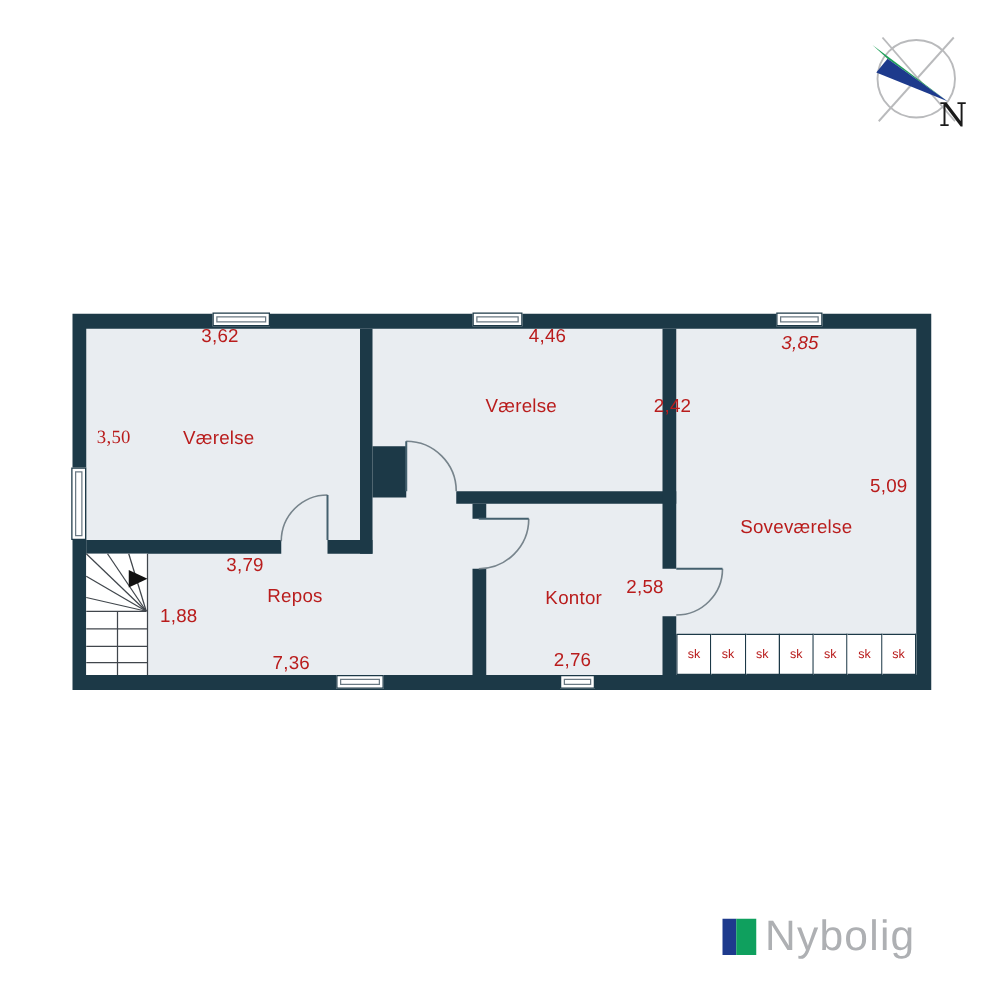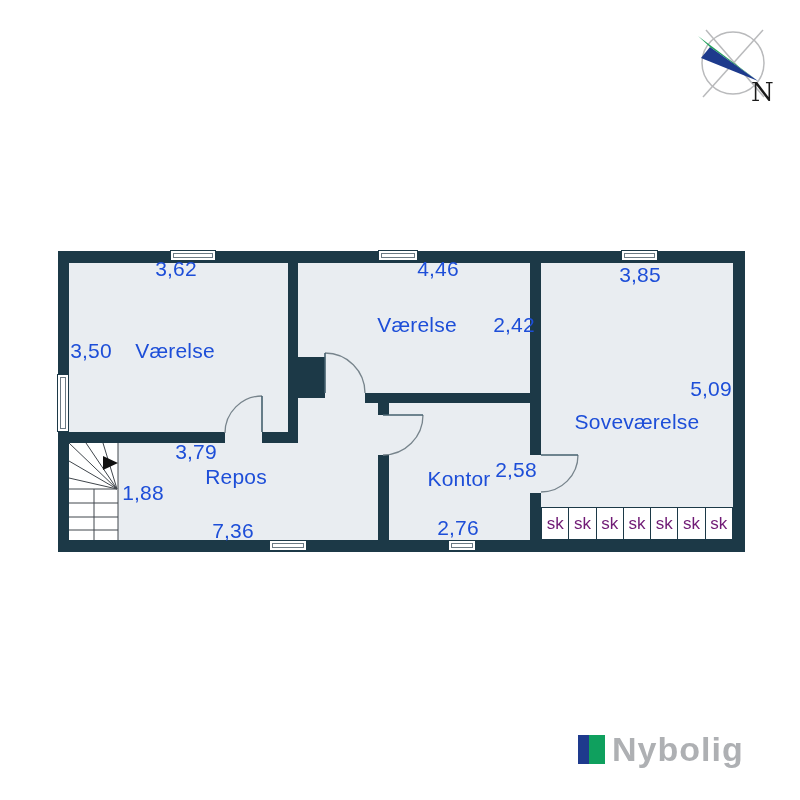--- a/index.html
+++ b/index.html
@@ -1,33 +1,33 @@
 <!DOCTYPE html>
 <html><head>
 <meta charset="utf-8">
 <style>
   html,body{margin:0;padding:0;background:#fff;}
   .canvas{position:relative;width:800px;height:800px;background:#ffffff;overflow:hidden;
           font-family:"Liberation Sans",sans-serif;}
   .wall{position:absolute;background:#1c3947;}
   .fill{position:absolute;background:#e9edf1;}
   .white{position:absolute;background:#ffffff;}
-  .lbl{position:absolute;transform:translate(-50%,-50%);font-size:21px;color:#1d4ed8;
+  .lbl{position:absolute;transform:translate(-50%,-50%);font-size:15px;color:#b91c1c;
        white-space:nowrap;letter-spacing:.2px;}
   .win{position:absolute;background:#fff;border:1.5px solid #1c3947;box-sizing:border-box;}
   .win .inner{position:absolute;inset:2px;border:1px solid #6b7a84;background:#fff;}
   .skrow{position:absolute;left:541px;top:507px;width:192px;height:33px;display:flex;}
   .sk{flex:1;background:#fff;border:1.4px solid #1c3947;border-left:none;display:flex;
-      align-items:center;justify-content:center;font-size:17px;color:#701a75;box-sizing:border-box;}
+      align-items:center;justify-content:center;font-size:10px;color:#b91c1c;box-sizing:border-box;}
   .sk:first-child{border-left:1.4px solid #1c3947;}
   .overlay{position:absolute;left:0;top:0;pointer-events:none;}
   .disclaimer{position:absolute;left:60px;top:743px;font-size:17px;color:#1b1b1b;}
   .logo-blue{position:absolute;left:578px;top:735px;width:11px;height:29px;background:#1e3a8d;}
   .logo-green{position:absolute;left:589px;top:735px;width:16px;height:29px;background:#0fa05e;}
-  .logo-word{position:absolute;left:612px;top:730px;font-size:34px;font-weight:bold;
+  .logo-word{position:absolute;left:612px;top:730px;font-size:34px;font-weight:normal;
              color:#aeb0b3;letter-spacing:1px;}
 </style>
 </head>
 <body>
 
 <div class="canvas">
 
   <div class="wall" style="left:58px;top:251px;width:687px;height:301px;"></div>
   <div class="fill" style="left:69px;top:263px;width:664px;height:277px;"></div>
 
@@ -107,28 +107,28 @@
       <line x1="706" y1="30" x2="764" y2="97" stroke="#b9babc" stroke-width="1.5"></line>
       <line x1="703" y1="97" x2="763" y2="30" stroke="#b9babc" stroke-width="1.5"></line>
       <circle cx="733" cy="63" r="31" stroke="#b9babc" stroke-width="1.5" fill="none"></circle>
       <polygon points="758,81 698,36 710,47" fill="#1fa05a"></polygon>
       <polygon points="758,81 710,47 701,58" fill="#1d3a8c"></polygon>
       <text x="751" y="101" font-family="DejaVu Serif, serif" font-size="26" fill="#1a1a1a">N</text>
     </g>
   </svg>
 
   <div class="lbl" style="left:176px;top:269px;">3,62</div>
-  <div class="lbl" style="left:91px;top:351px;">3,50</div>
+  <div class="lbl" style="left:91px;top:351px;font-family:Liberation Serif, serif;">3,50</div>
   <div class="lbl" style="left:175px;top:351px;">Værelse</div>
 
   <div class="lbl" style="left:418px;top:269px;margin-left:20px;">4,46</div>
   <div class="lbl" style="left:417px;top:325px;">Værelse</div>
-  <div class="lbl" style="left:514px;top:325px;text-align:right;">2,42</div>
+  <div class="lbl" style="left:538px;top:325px;text-align:right;">2,42</div>
 
-  <div class="lbl" style="left:640px;top:275px;">3,85</div>
+  <div class="lbl" style="left:640px;top:275px;font-style:italic;">3,85</div>
   <div class="lbl" style="left:637px;top:389px;margin-top:33px;">Soveværelse</div>
   <div class="lbl" style="left:711px;top:389px;">5,09</div>
 
   <div class="lbl" style="left:196px;top:452px;">3,79</div>
   <div class="lbl" style="left:236px;top:477px;">Repos</div>
   <div class="lbl" style="left:143px;top:493px;">1,88</div>
   <div class="lbl" style="left:233px;top:531px;">7,36</div>
 
   <div class="lbl" style="left:459px;top:479px;">Kontor</div>
   <div class="lbl" style="left:516px;top:470px;">2,58</div>

